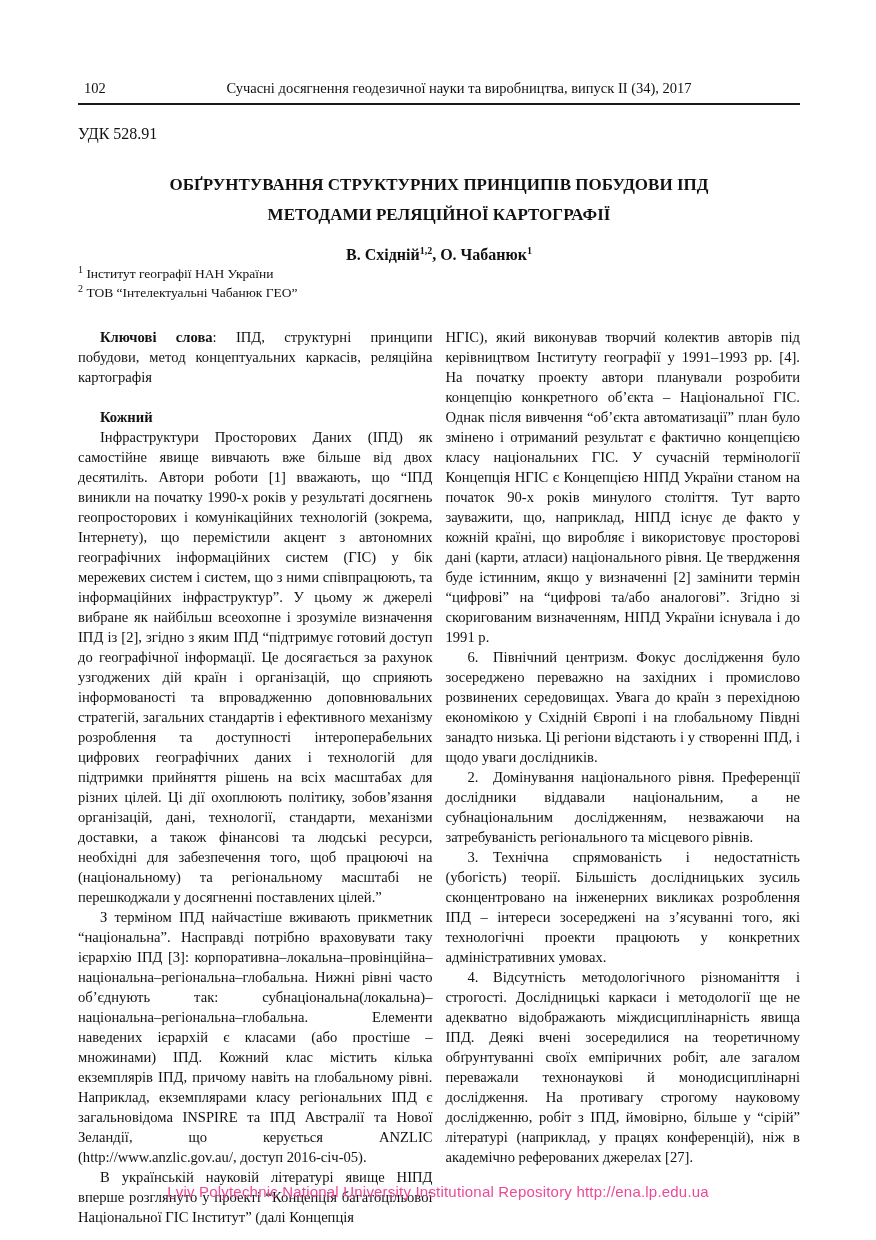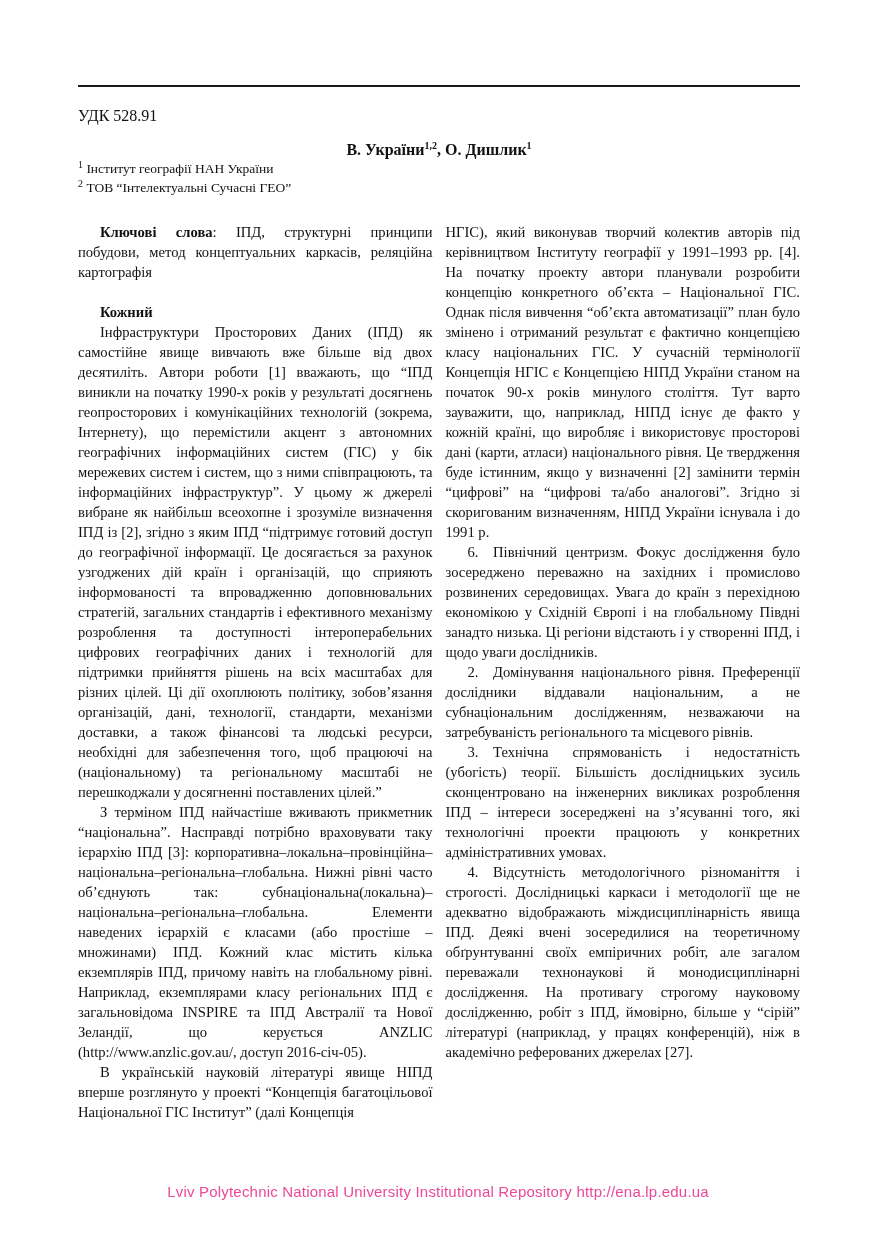--- a/index.html
+++ b/index.html
@@ -91,34 +91,42 @@
     font-size: 15px;
     color: #ec4899;
     letter-spacing: 0.2px;
   }
 </style>
 </head>
 <body>
 
 <div class="page">
 
+  <div class="running-head">
+    <span class="pageno">102</span>
+    <span class="jtitle">Сучасні досягнення геодезичної науки та виробництва, випуск ІІ (34), 2017</span>
+  </div>
   <div class="head-rule"></div>
 
   <div class="udc">УДК 528.91</div>
 
+  <h1 class="title">
+    <span>ОБҐРУНТУВАННЯ СТРУКТУРНИХ ПРИНЦИПІВ ПОБУДОВИ ІПД</span><br>
+    <span>МЕТОДАМИ РЕЛЯЦІЙНОЇ КАРТОГРАФІЇ</span>
+  </h1>
 
   <div class="authors">
-    <span>В. України</span><sup>1,2</sup><span>, </span><span>О. Дишлик</span><sup>1</sup>
+    <span>В. Східній</span><sup>1,2</sup><span>, </span><span>О. Чабанюк</span><sup>1</sup>
   </div>
 
   <div class="affil">
     <sup>1</sup> <span>Інститут географії НАН України</span>
   </div>
   <div class="affil">
-    <sup>2</sup> <span>ТОВ “Інтелектуальні Сучасні ГЕО”</span>
+    <sup>2</sup> <span>ТОВ “Інтелектуальні Чабанюк ГЕО”</span>
   </div>
 
   <div class="columns">
 
     <div class="col">
       <p><span class="kw-label">Ключові слова</span><span>: ІПД, структурні принципи побудови, метод концептуальних каркасів, реляційна картографія</span></p>
       <p class="section-heading">Кожний</p>
       <p>Інфраструктури Просторових Даних (ІПД) як самостійне явище вивчають вже більше від двох десятиліть. Автори роботи [1] вважають, що “ІПД виникли на початку 1990-х років у результаті досягнень геопросторових і комунікаційних технологій (зокрема, Інтернету), що перемістили акцент з автономних географічних інформаційних систем (ГІС) у бік мережевих систем і систем, що з ними співпрацюють, та інформаційних інфраструктур”. У цьому ж джерелі вибране як найбільш всеохопне і зрозуміле визначення ІПД із [2], згідно з яким ІПД “підтримує готовий доступ до географічної інформації. Це досягається за рахунок узгоджених дій країн і організацій, що сприяють інформованості та впровадженню доповнювальних стратегій, загальних стандартів і ефективного механізму розроблення та доступності інтероперабельних цифрових географічних даних і технологій для підтримки прийняття рішень на всіх масштабах для різних цілей. Ці дії охоплюють політику, зобов’язання організацій, дані, технології, стандарти, механізми доставки, а також фінансові та людські ресурси, необхідні для забезпечення того, щоб працюючі на (національному) та регіональному масштабі не перешкоджали у досягненні поставлених цілей.”</p>
       <p>З терміном ІПД найчастіше вживають прикметник “національна”. Насправді потрібно враховувати таку ієрархію ІПД [3]: корпоративна–локальна–провінційна–національна–регіональна–глобальна. Нижні рівні часто об’єднують так: субнаціональна(локальна)–національна–регіональна–глобальна. Елементи наведених ієрархій є класами (або простіше – множинами) ІПД. Кожний клас містить кілька екземплярів ІПД, причому навіть на глобальному рівні. Наприклад, екземплярами класу регіональних ІПД є загальновідома INSPIRE та ІПД Австралії та Нової Зеландії, що керується ANZLIC (http://www.anzlic.gov.au/, доступ 2016-січ-05).</p>
       <p>В українській науковій літературі явище НІПД вперше розглянуто у проекті “Концепція багатоцільової Національної ГІС Інститут” (далі Концепція</p>

